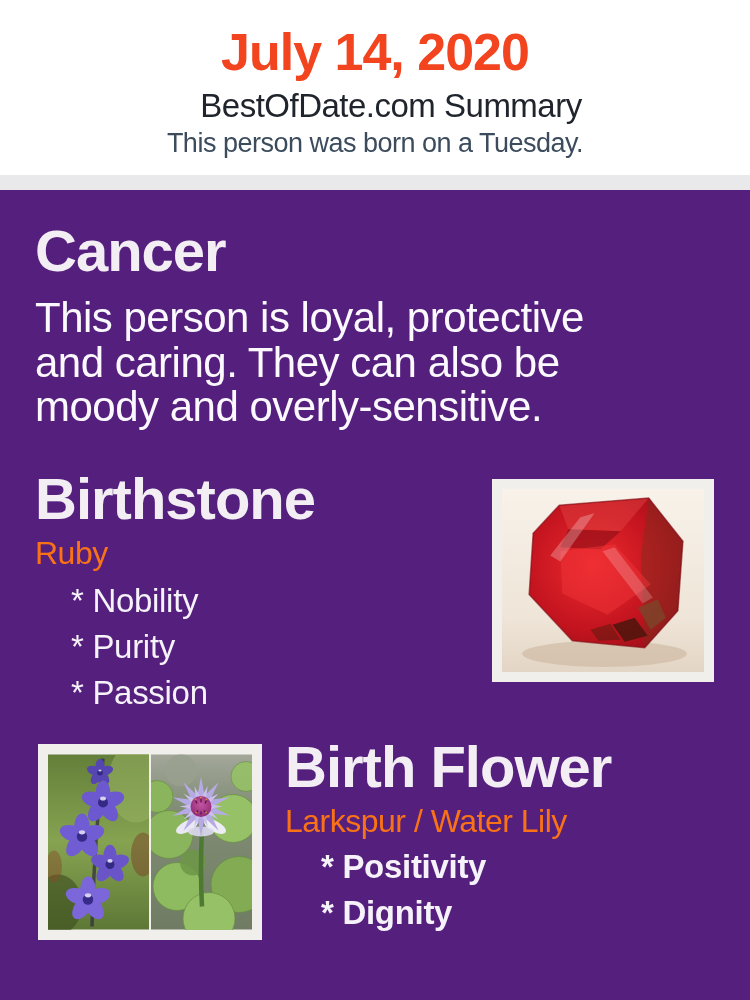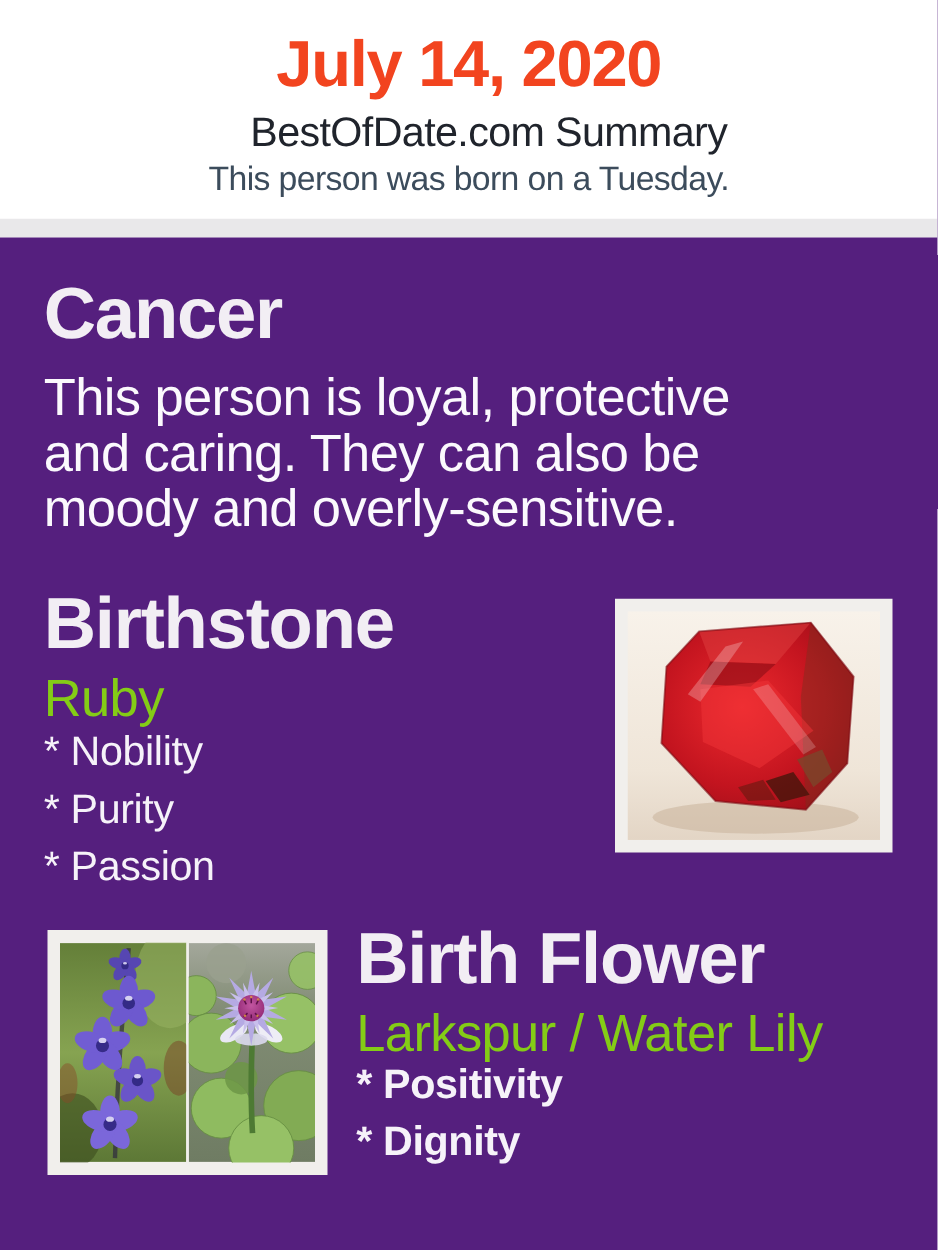--- a/index.html
+++ b/index.html
@@ -14,22 +14,22 @@
   .weekday-line { position:absolute; top:128px; left:0; width:750px; font-size:27px; letter-spacing:-0.5px; color:#3c4c5c; }
 
   .divider-strip { position:absolute; top:175px; left:0; width:750px; height:15px; background:#e9e8ea; }
 
   
   .main { position:absolute; top:190px; left:0; width:750px; height:810px; background:#551f7e; }
   .main .abs { position:absolute; }
 
   .h-big { font-size:58px; font-weight:bold; letter-spacing:-1px; color:#f2eef4; line-height:1.15; }
   .zodiac-desc { font-size:42px; line-height:1.06; letter-spacing:-0.5px; color:#fbf9fd; width:600px; }
-  .sub-name { font-size:42px; letter-spacing:-0.5px; color:#84cc16; line-height:1.1; }
-  .trait-list { list-style:none; }
+  .sub-name { font-size:32px; letter-spacing:-0.5px; color:#f97316; line-height:1.1; }
+  .trait-list { list-style:none;margin-left:36px; }
   .trait-list li { font-size:33px; letter-spacing:-0.3px; color:#f6f2f9; line-height:1.0; margin-bottom:13px; }
 
   
   .zodiac-sign   { left:35px; top:28px; }
   .zodiac-desc   { left:35px; top:106px; }
   .birthstone-h  { left:35px; top:276px; }
   .birthstone-n  { left:35px; top:346px; }
   .birthstone-t  { left:35px; top:394px; }
   .ruby-figure   { left:492px; top:289px; width:222px; height:203px; background:#f1efec; padding:10px; }
   .flower-figure { left:38px;  top:554px; width:224px; height:196px; background:#f1efec; padding:10px; display:flex; gap:2px; }

